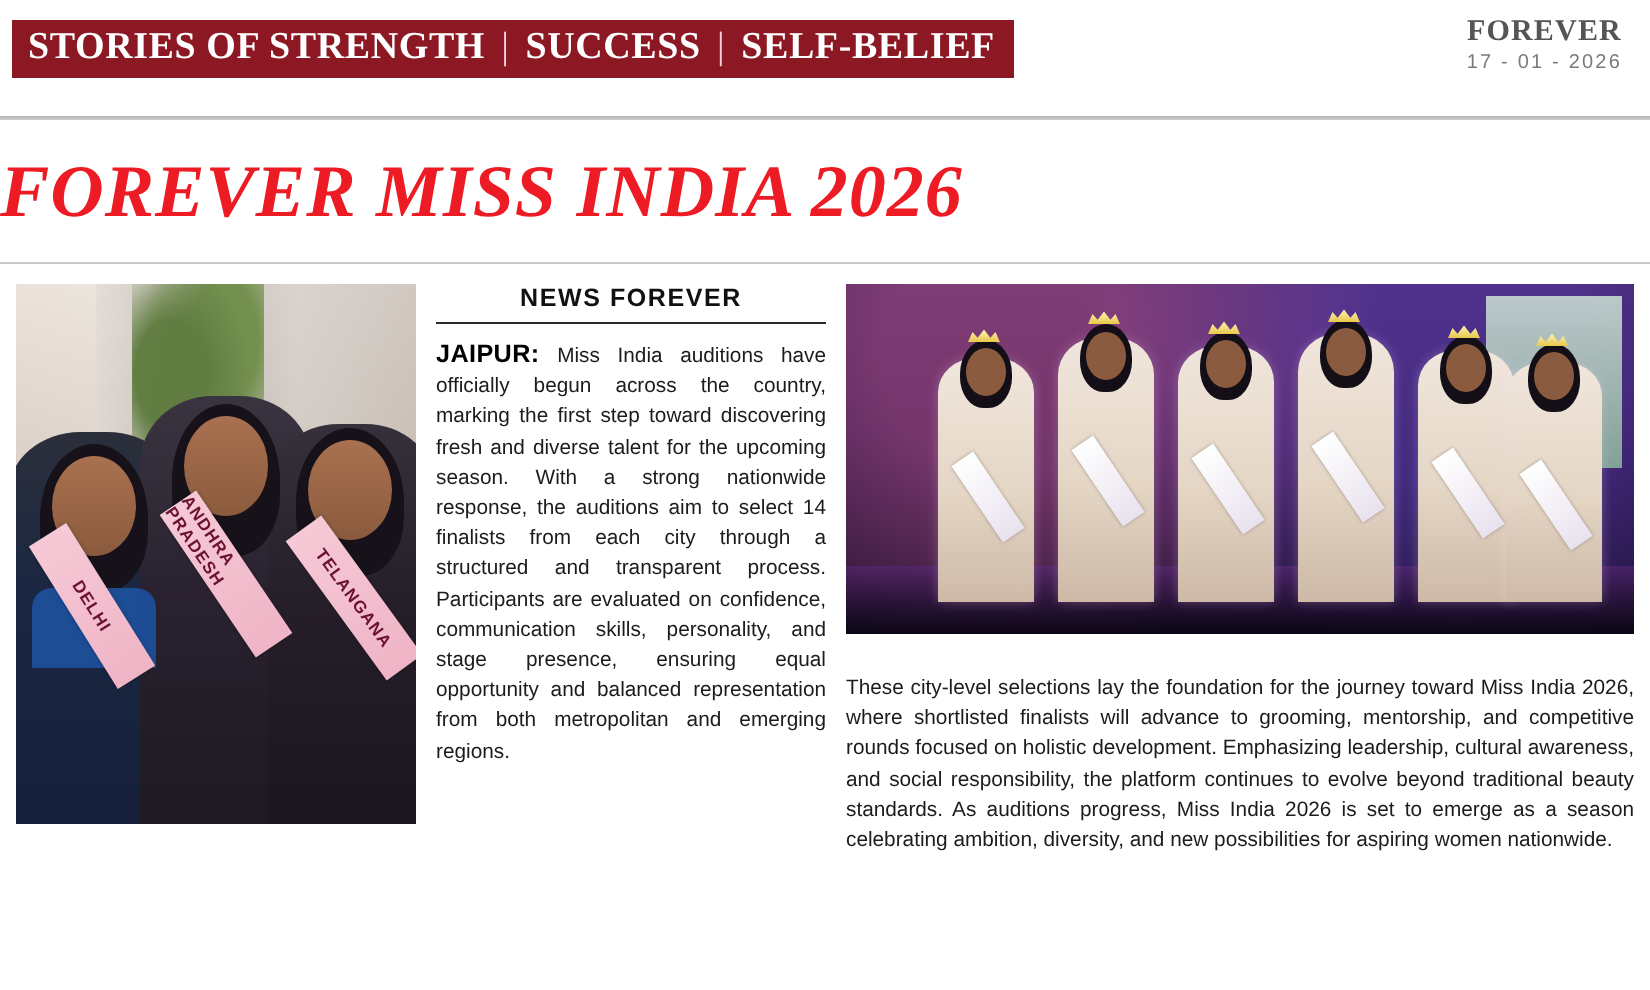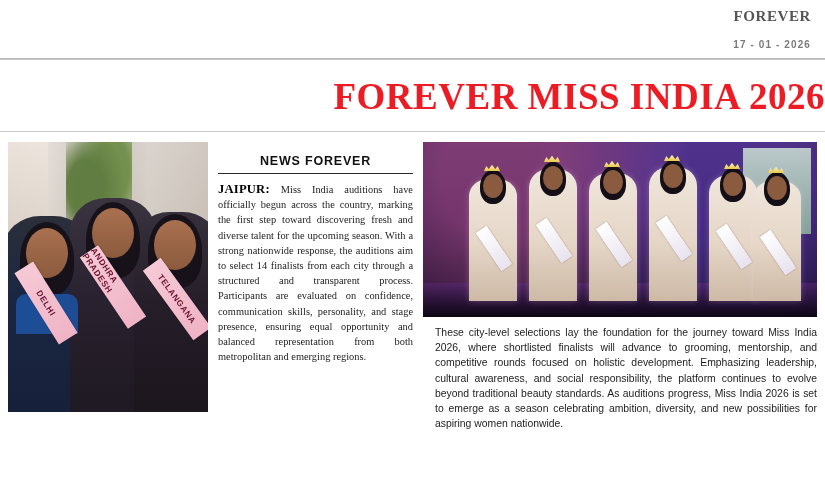--- a/index.html
+++ b/index.html
@@ -56,22 +56,21 @@
     font-weight: bold;
     font-size: 15px;
     letter-spacing: 0.6px;
     color: #555555;
   }
   .dateblock .date {
     font-family: "Liberation Sans", sans-serif;
     font-size: 10px;
     letter-spacing: 1.1px;
     color: #7a7a7a;
-    margin-top: 14px;
-    font-weight: bold;
+    margin-top: 1px;
   }
 
   .rule {
     border: 0;
     border-top: 1px solid #b9b9b9;
     margin: 0;
   }
   .rule.thin { border-top: 1px solid #c9c9c9; }
 
   
@@ -80,41 +79,42 @@
     font-family: "Liberation Serif", serif;
     font-weight: bold;
     font-size: 16.5px;
     color: #121212;
     letter-spacing: 0.2px;
     padding: 9px 4px 9px 4px;
   }
 
   
   .masthead {
-    text-align: right;
+    text-align: left;
     padding: 18px 0 16px 0;
+    font-style: italic;
   }
   .masthead .title {
     font-family: "Liberation Serif", serif;
     font-weight: bold;
     font-size: 37px;
     color: #ed1c24;
     letter-spacing: 0.5px;
     line-height: 1;
   }
 
   
   .content {
     display: flex;
     padding: 10px 8px 0 8px;
     gap: 10px;
     box-sizing: border-box;
   }
   .col-photo { width: 200px; flex: 0 0 200px; }
-  .col-text  { width: 195px; flex: 0 0 195px; margin-top: 12px; }
+  .col-text  { width: 195px; flex: 0 0 195px; }
   .col-right { flex: 1 1 auto; }
 
   
   .photo-left {
     width: 200px;
     height: 270px;
     position: relative;
     overflow: hidden;
     background: #d8cfc8;
   }
@@ -198,21 +198,21 @@
     letter-spacing: 0.8px;
     color: #111111;
     padding-bottom: 5px;
   }
   .news-label-rule {
     border: 0;
     border-top: 1.5px solid #2a2a2a;
     margin: 0 0 8px 0;
   }
   .article {
-    font-family: Liberation Serif, serif;
+    font-family: Liberation Sans, sans-serif;
     font-size: 10.4px;
     line-height: 15.2px;
     color: #1c1c1c;
     text-align: justify;
   }
   .article .dateline {
     font-weight: bold;
     font-size: 12.6px;
     color: #000000;
     letter-spacing: 0.2px;
@@ -280,30 +280,36 @@
     background: linear-gradient(90deg,#fff,#e8e2ee);
     transform: rotate(56deg);
     box-shadow: 0 0 2px rgba(0,0,0,0.3);
   }
   .caption {
     font-family: "Liberation Sans", sans-serif;
     font-size: 10.4px;
     line-height: 15.2px;
     color: #1c1c1c;
     text-align: justify;
-    padding-top: 8px;
-    margin-left: 12px;
+    padding-top: 20px;
   }
 </style>
 </head>
 <body>
 
 <div class="page">
 
   <div class="topbar">
+    <div class="kicker">
+      <span>STORIES OF STRENGTH</span>
+      <span class="sep">|</span>
+      <span>SUCCESS</span>
+      <span class="sep">|</span>
+      <span>SELF-BELIEF</span>
+    </div>
     <div class="dateblock">
       <div class="day">FOREVER</div>
       <div class="date">17 - 01 - 2026</div>
     </div>
   </div>
 
   <hr class="rule">
 
 
   <hr class="rule thin">

